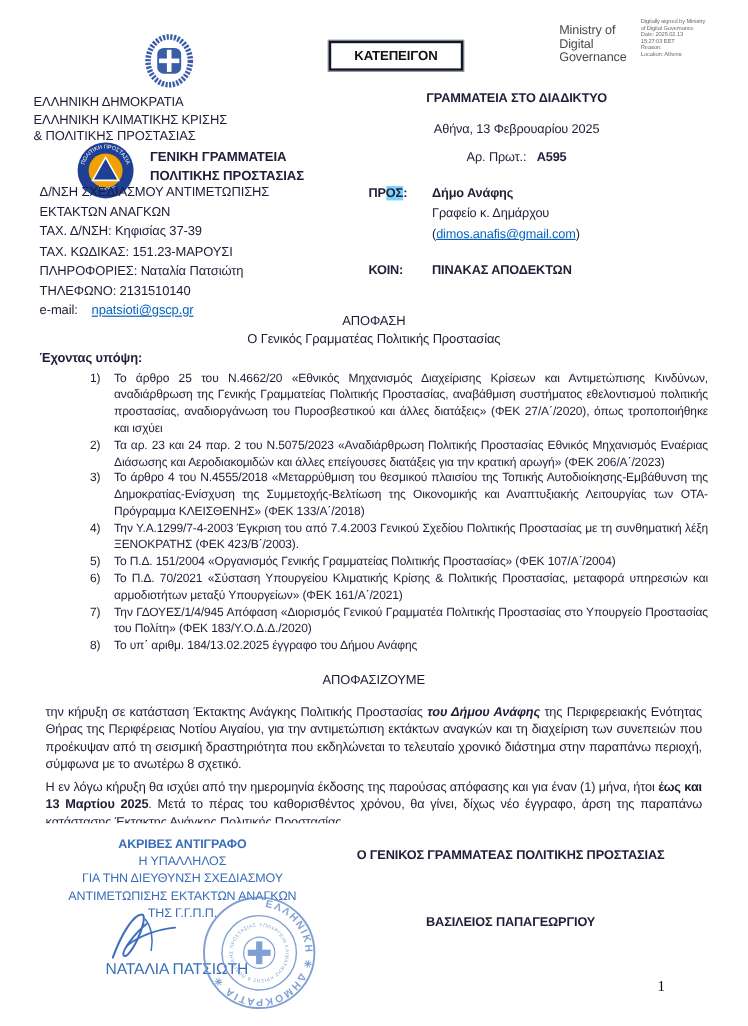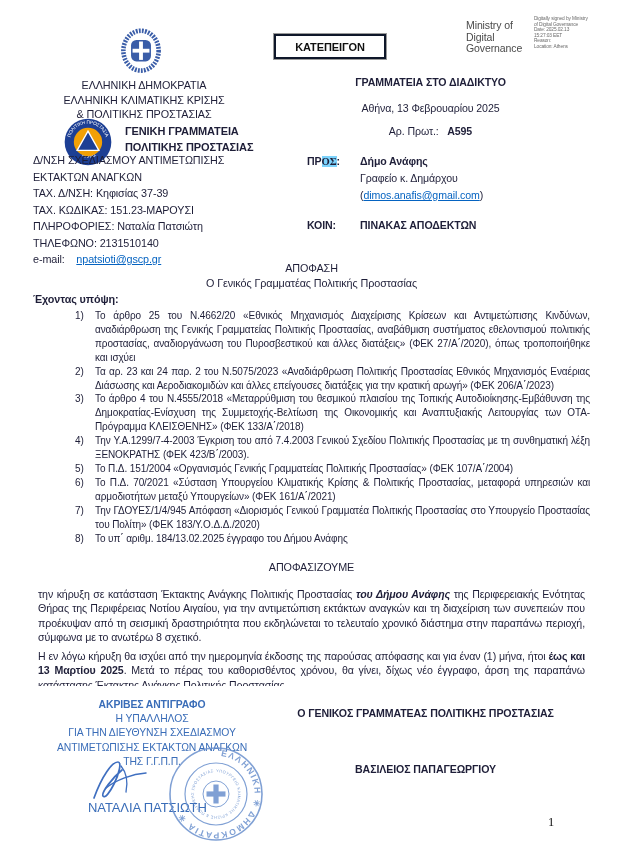--- a/index.html
+++ b/index.html
@@ -1,36 +1,36 @@
 <!DOCTYPE html>
 <html><head>
 <meta charset="utf-8">
 <style>
   html,body{margin:0;padding:0;background:#fff;}
   .page{position:relative;width:623px;height:855px;background:#fff;overflow:hidden;
         font-family:"Liberation Sans",sans-serif;color:#1e1e38;letter-spacing:-0.1px;}
   .abs{position:absolute;}
   .b{font-weight:bold;}
   
-  .hdr-left{left:28px;top:78px;width:232px;text-align:center;font-size:10.8px;line-height:14.5px;}
+  .hdr-left{left:28px;top:78px;width:232px;font-size:10.8px;line-height:14.5px;}
   .sec-line{font-size:11px;line-height:14.5px;text-align:left;}
   .dept{left:33px;top:152px;width:250px;font-size:10.8px;line-height:16.5px;text-align:left;}
   .email-link,.to-link{color:#0563c1;text-decoration:underline;cursor:pointer;margin-top:22px;}
   
   .urgent{left:259px;top:34px;width:108px;height:21px;border:2px solid #0f172a;
           box-shadow:0 0 0 1px #9a9a9a;display:flex;align-items:center;justify-content:center;
           font-size:11px;font-weight:bold;color:#111;margin-left:15px;}
   
   .mdg{left:466px;top:20px;width:66px;font-size:10.5px;line-height:11.5px;color:#4a4a4a;}
   .sigdetails{left:534px;top:16px;width:86px;font-size:4.8px;line-height:5.6px;color:#6a6a6a;}
   
   .rt{left:338px;width:185px;text-align:center;font-size:10.6px;}
   .addr-label{left:307px;font-size:10.6px;font-weight:bold;}
   .addr-val{left:360px;font-size:10.6px;}
-  .hl{background:#7dd3fc;font-family:Liberation Serif, serif;}
+  .hl{background:#7dd3fc;}
   
   .title-block{left:0;width:623px;text-align:center;font-size:10.8px;font-weight:normal;}
   .having{left:33px;top:293px;font-size:10.8px;font-weight:bold;}
   ol.refs{left:33px;top:309px;width:557px;margin:0;padding:0;list-style:none;
           font-size:10px;line-height:13.9px;height:256px;overflow:hidden;}
   ol.refs li{display:flex;}
   ol.refs .num{flex:0 0 20px;margin-left:42px;}
   ol.refs .txt{flex:1;text-align:justify;}
   .paras{left:33px;top:582px;width:557px;font-size:10.6px;line-height:14.3px;
          text-align:justify;height:104px;overflow:hidden;}

